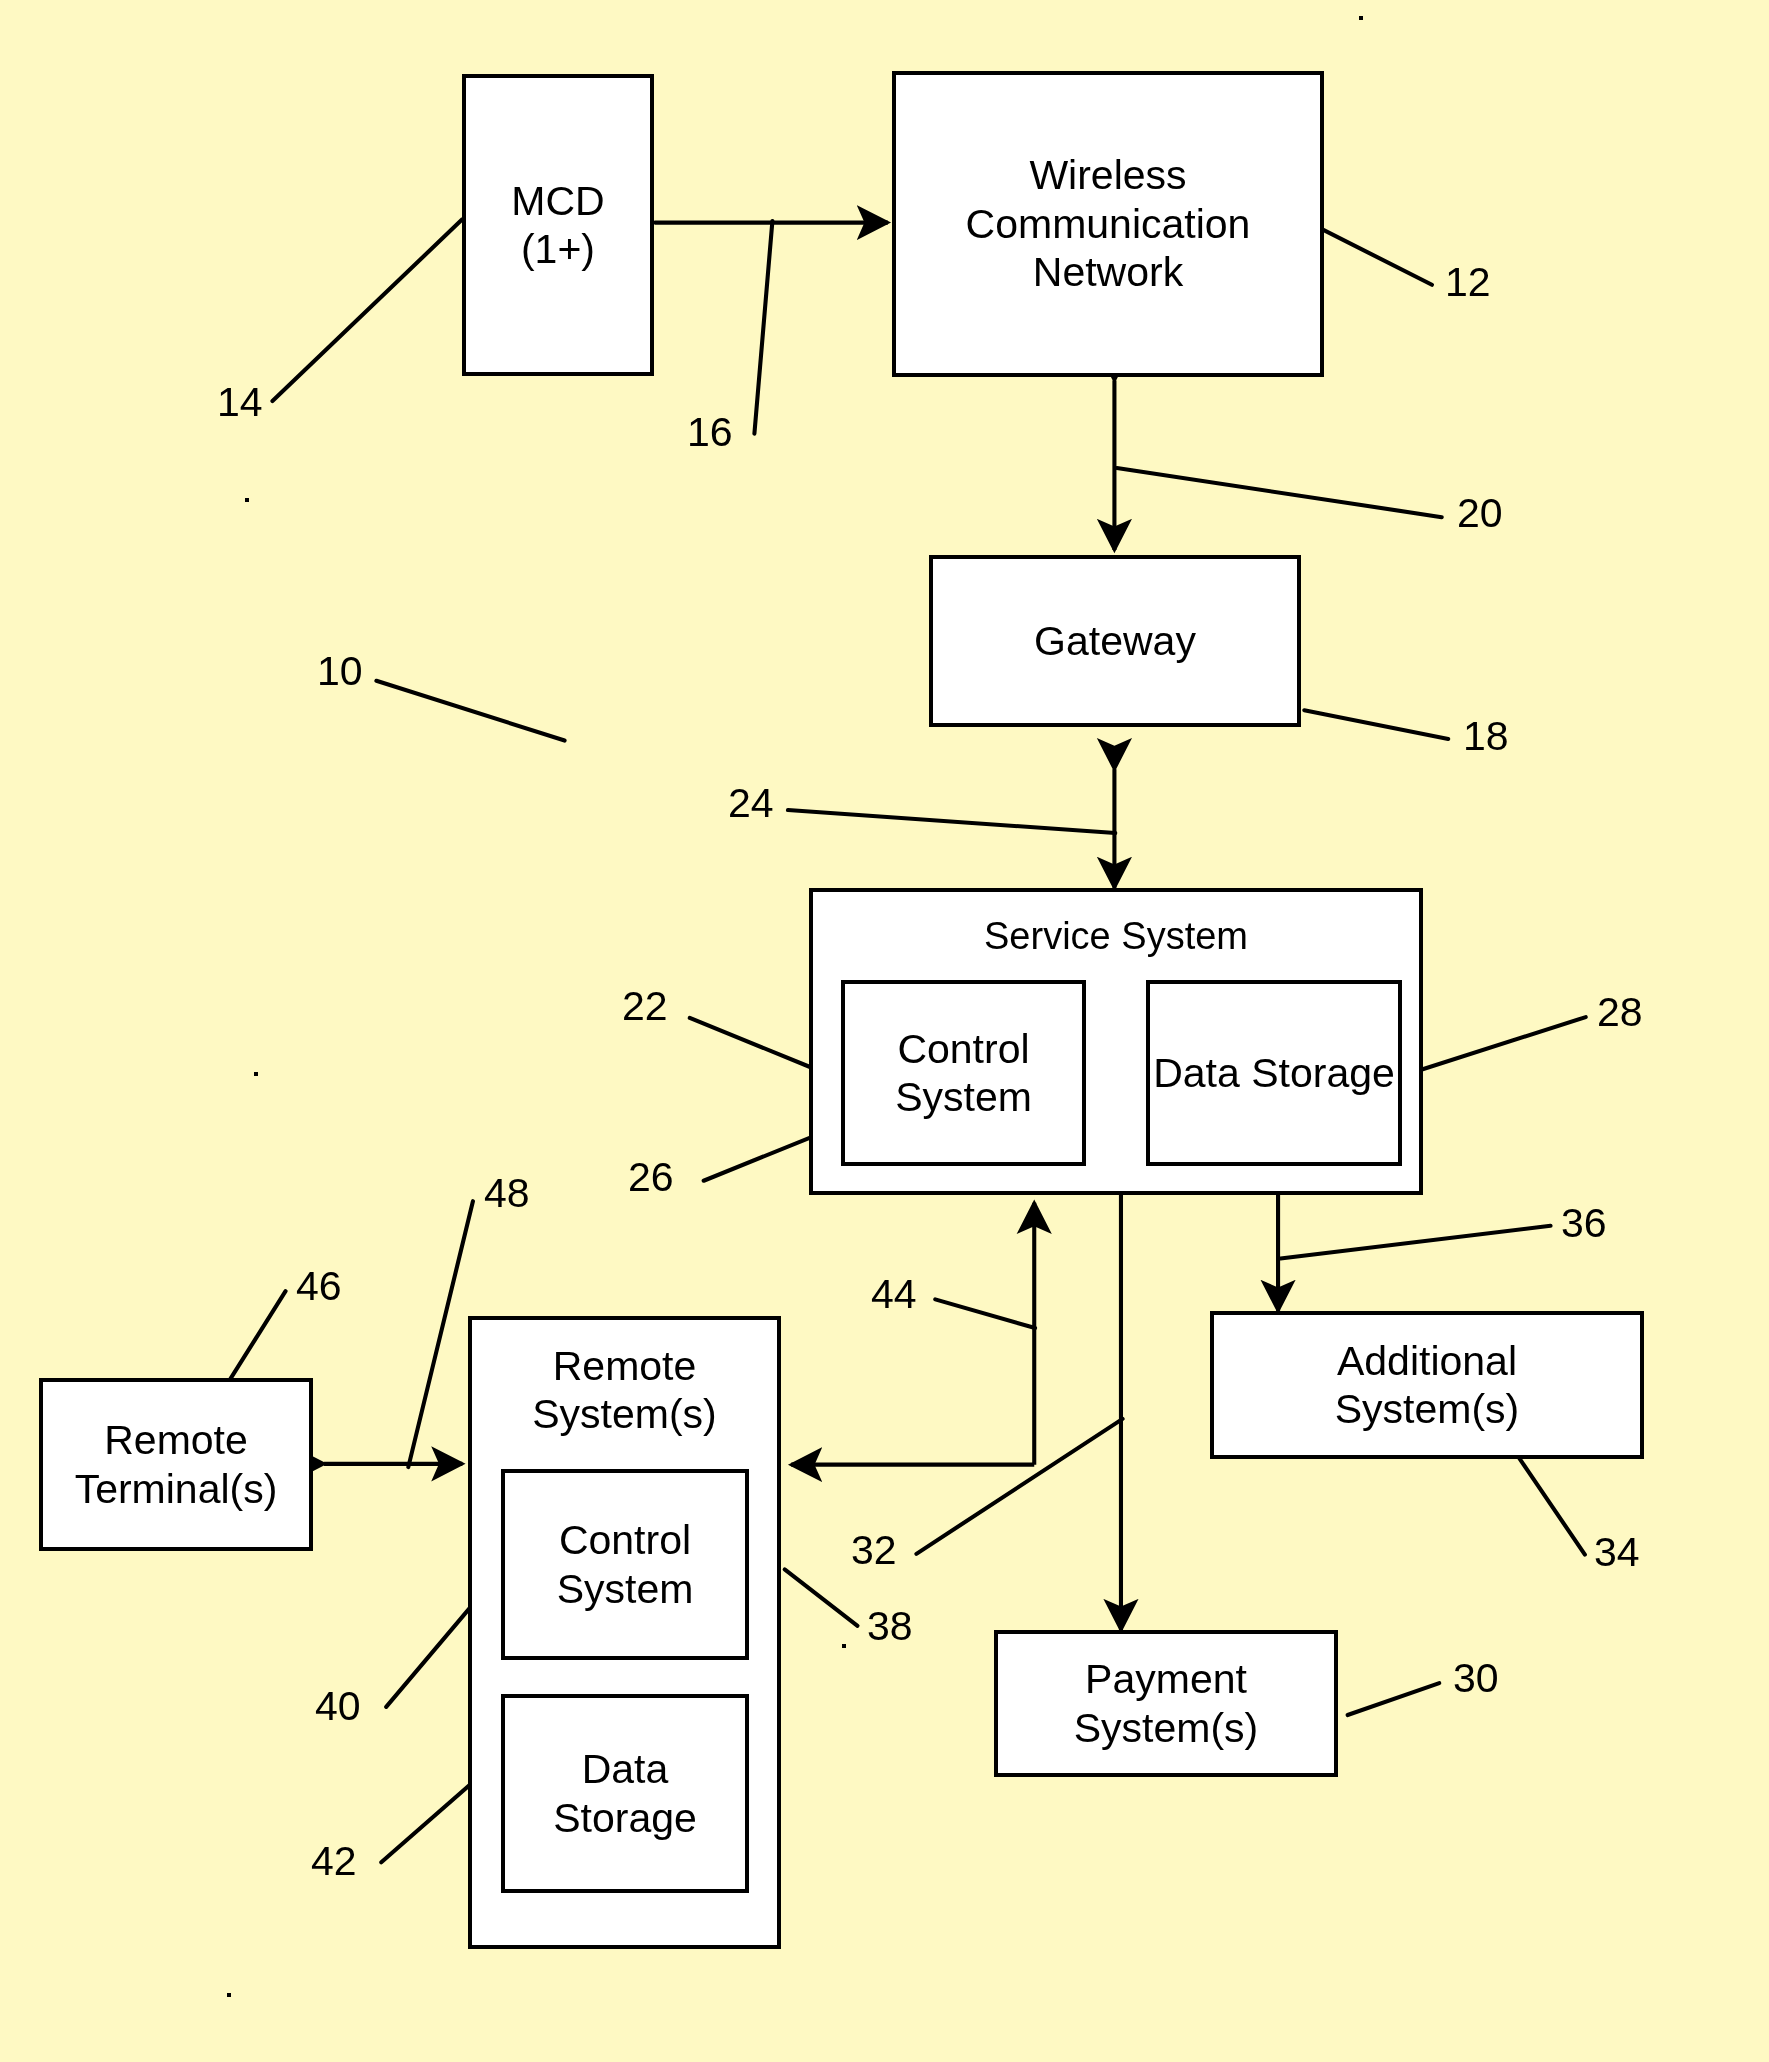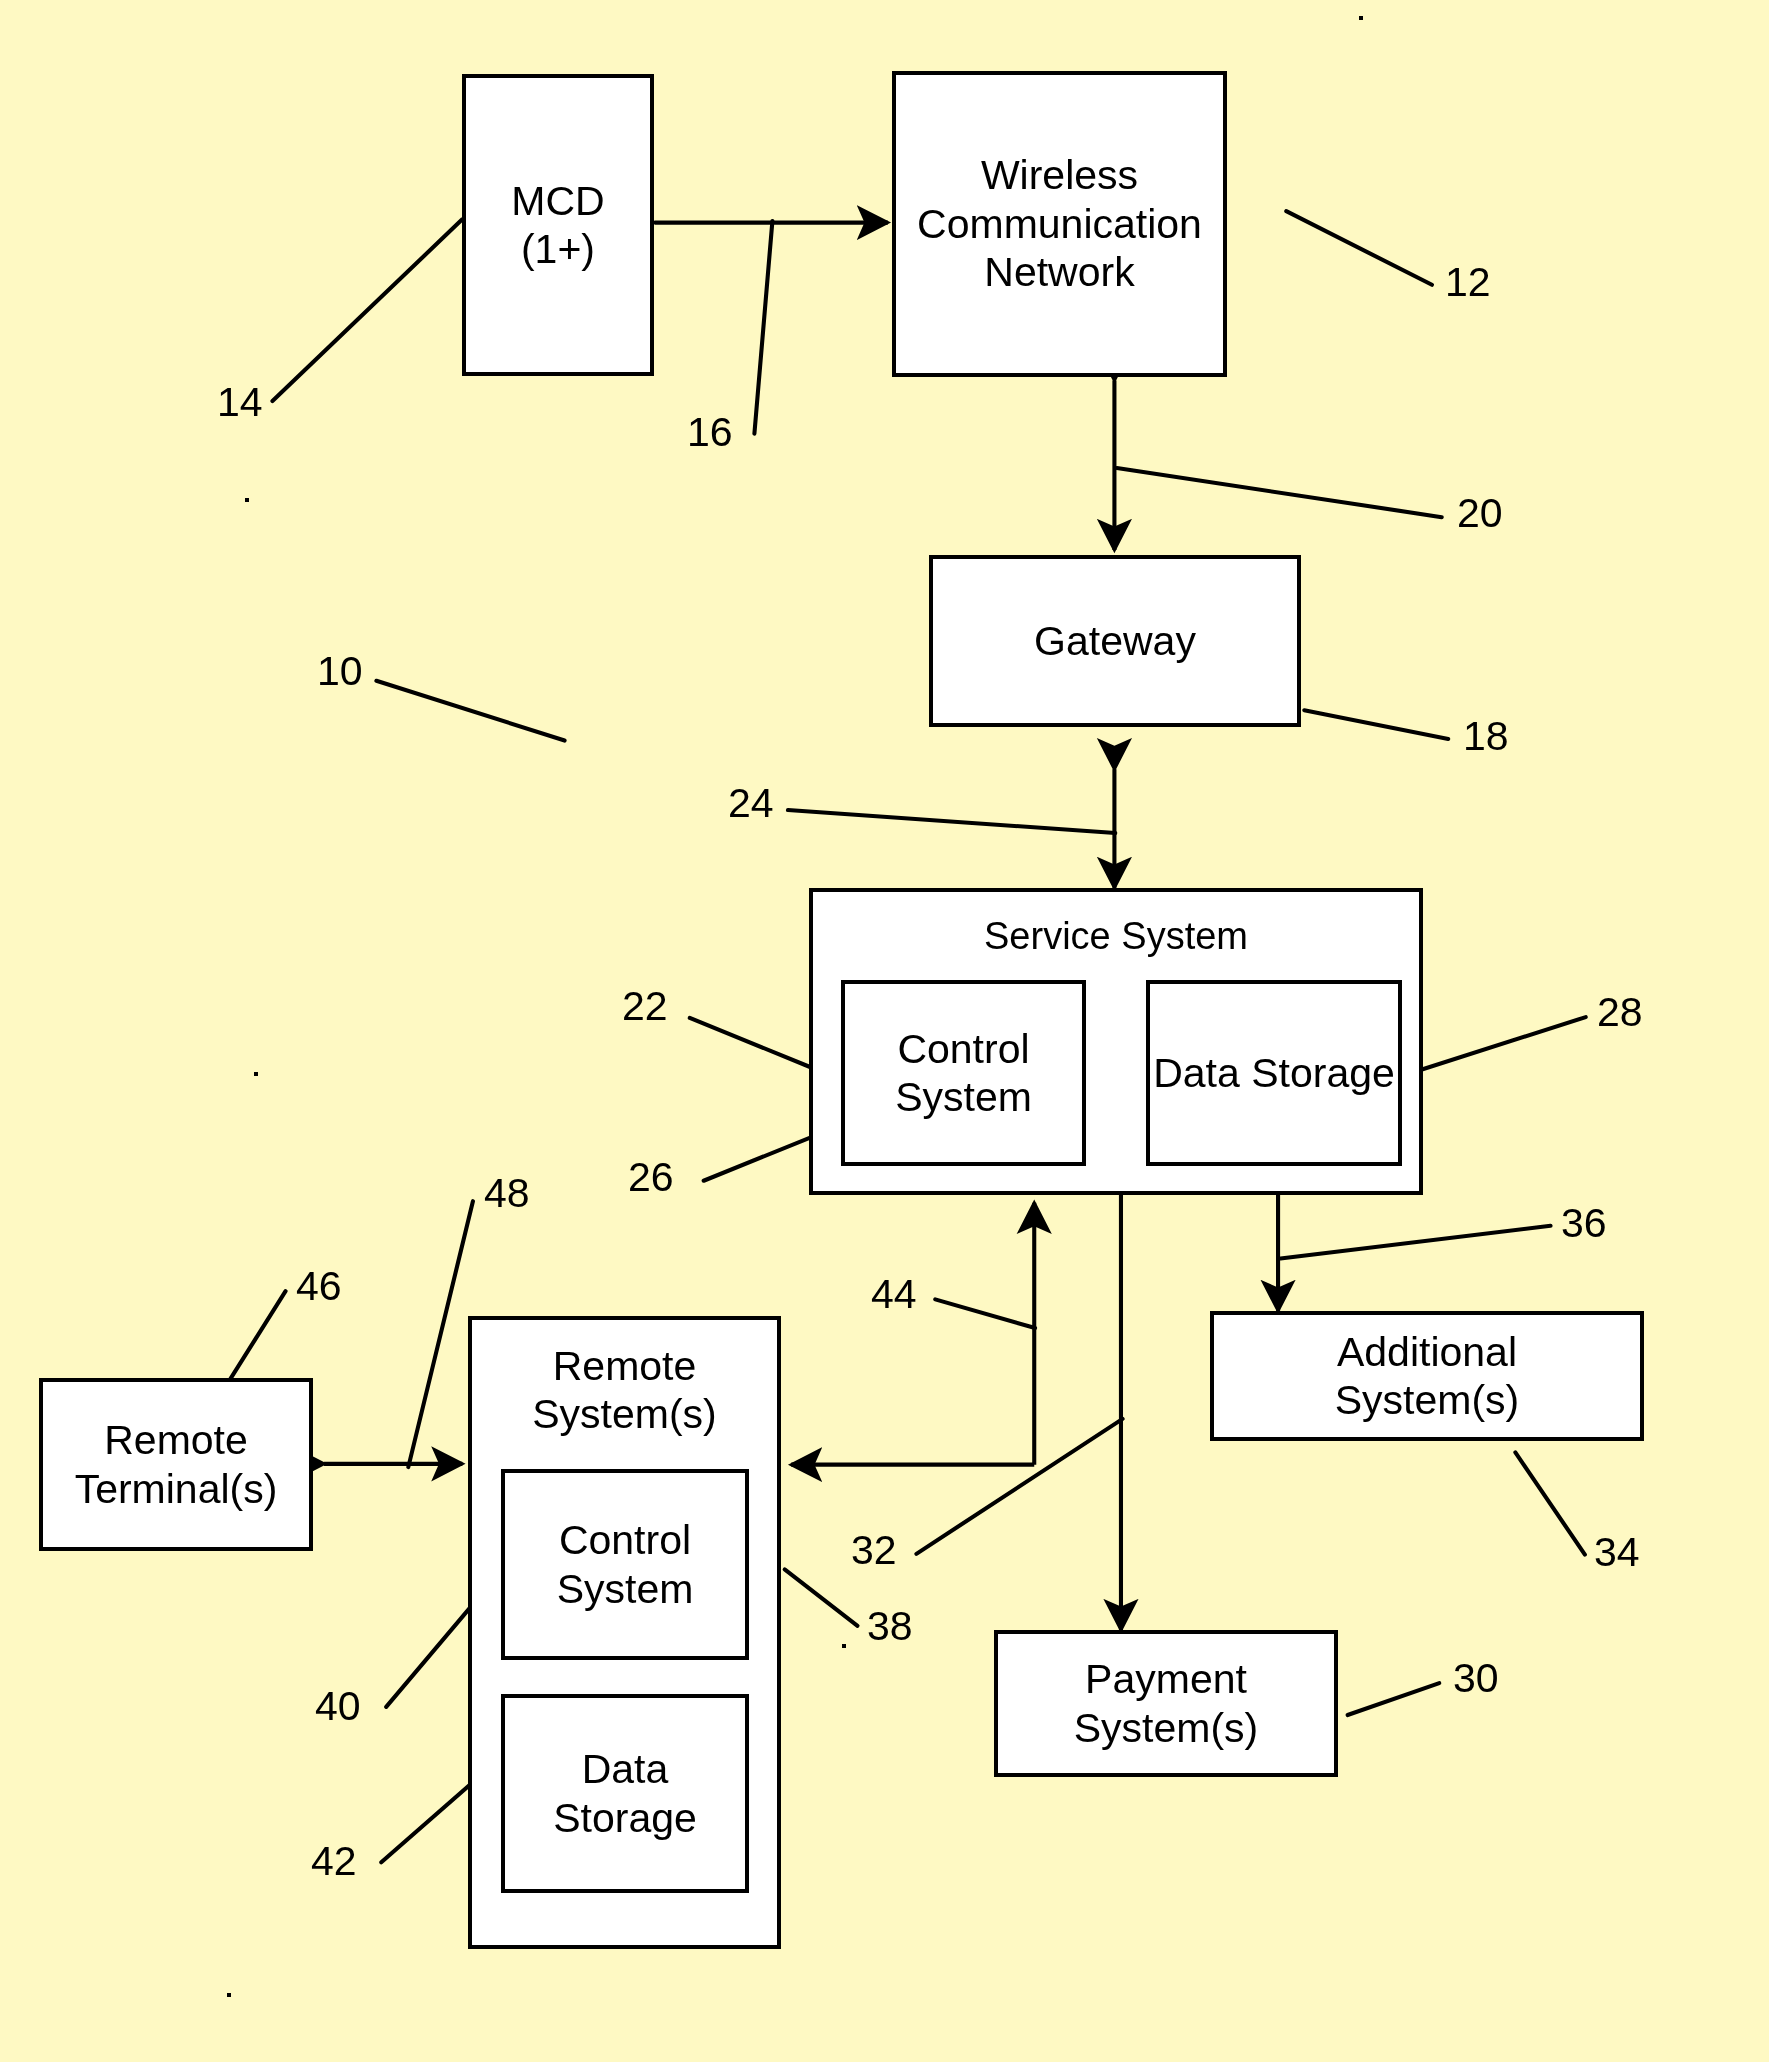--- a/index.html
+++ b/index.html
@@ -158,21 +158,21 @@
   <div class="speck" style="left:245px;  top:498px;"></div>
   <div class="speck" style="left:254px;  top:1072px;"></div>
   <div class="speck" style="left:842px; top:1644px;"></div>
   <div class="speck" style="left:227px;  top:1993px;"></div>
 
   <div class="node fs-lg" style="left:462px; top:74px; width:192px; height:302px;">
     <span class="lbl">MCD
 (1+)</span>
   </div>
 
-  <div class="node fs-lg" style="left:892px; top:71px; width:335px; height:306px;">
+  <div class="node fs-lg" style="left:892px; top:71px; width:432px; height:306px;">
     <span class="lbl">Wireless
 Communication
 Network</span>
   </div>
 
   <div class="node fs-lg" style="left:929px; top:555px; width:372px; height:172px;">
     <span class="lbl">Gateway</span>
   </div>
 
   <div class="node node-outer fs-md" style="left:809px; top:888px; width:614px; height:307px;">
@@ -182,21 +182,21 @@
   <div class="sub fs-lg" style="left:841px; top:980px; width:245px; height:186px;">
     <span class="lbl">Control
 System</span>
   </div>
 
   <div class="sub fs-lg" style="left:1146px; top:980px; width:256px; height:186px;">
     <span class="lbl">Data
 Storage</span>
   </div>
 
-  <div class="node fs-lg" style="left:1210px; top:1311px; width:434px; height:130px;justify-content:center;">
+  <div class="node fs-lg" style="left:1210px; top:1311px; width:434px; height:148px;justify-content:center;">
     <span class="lbl">Additional
 System(s)</span>
   </div>
 
   <div class="node fs-lg" style="left:994px; top:1630px; width:344px; height:147px;align-items:center;">
     <span class="lbl">Payment
 System(s)</span>
   </div>
 
   <div class="node node-outer fs-lg" style="left:468px; top:1316px; width:313px; height:633px;">

